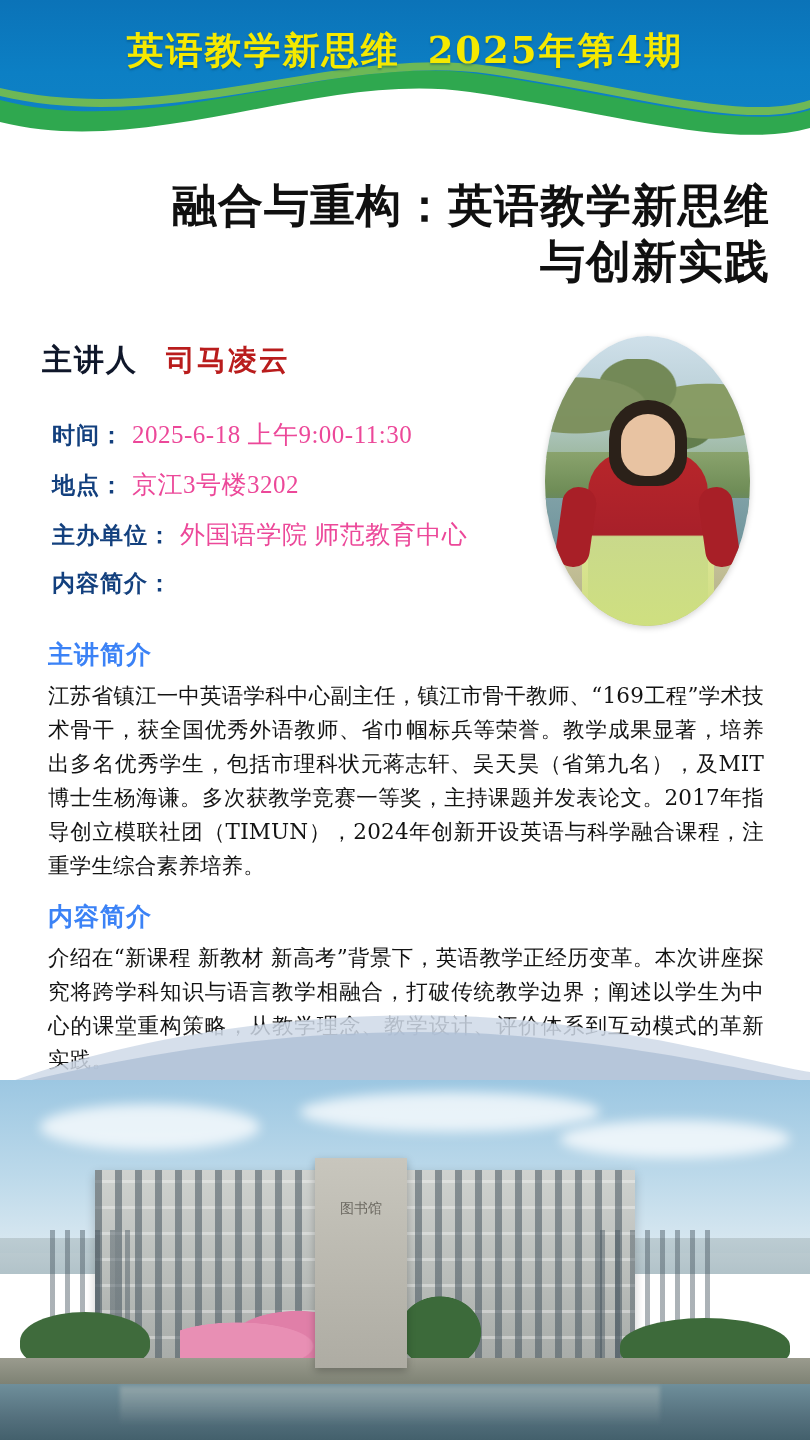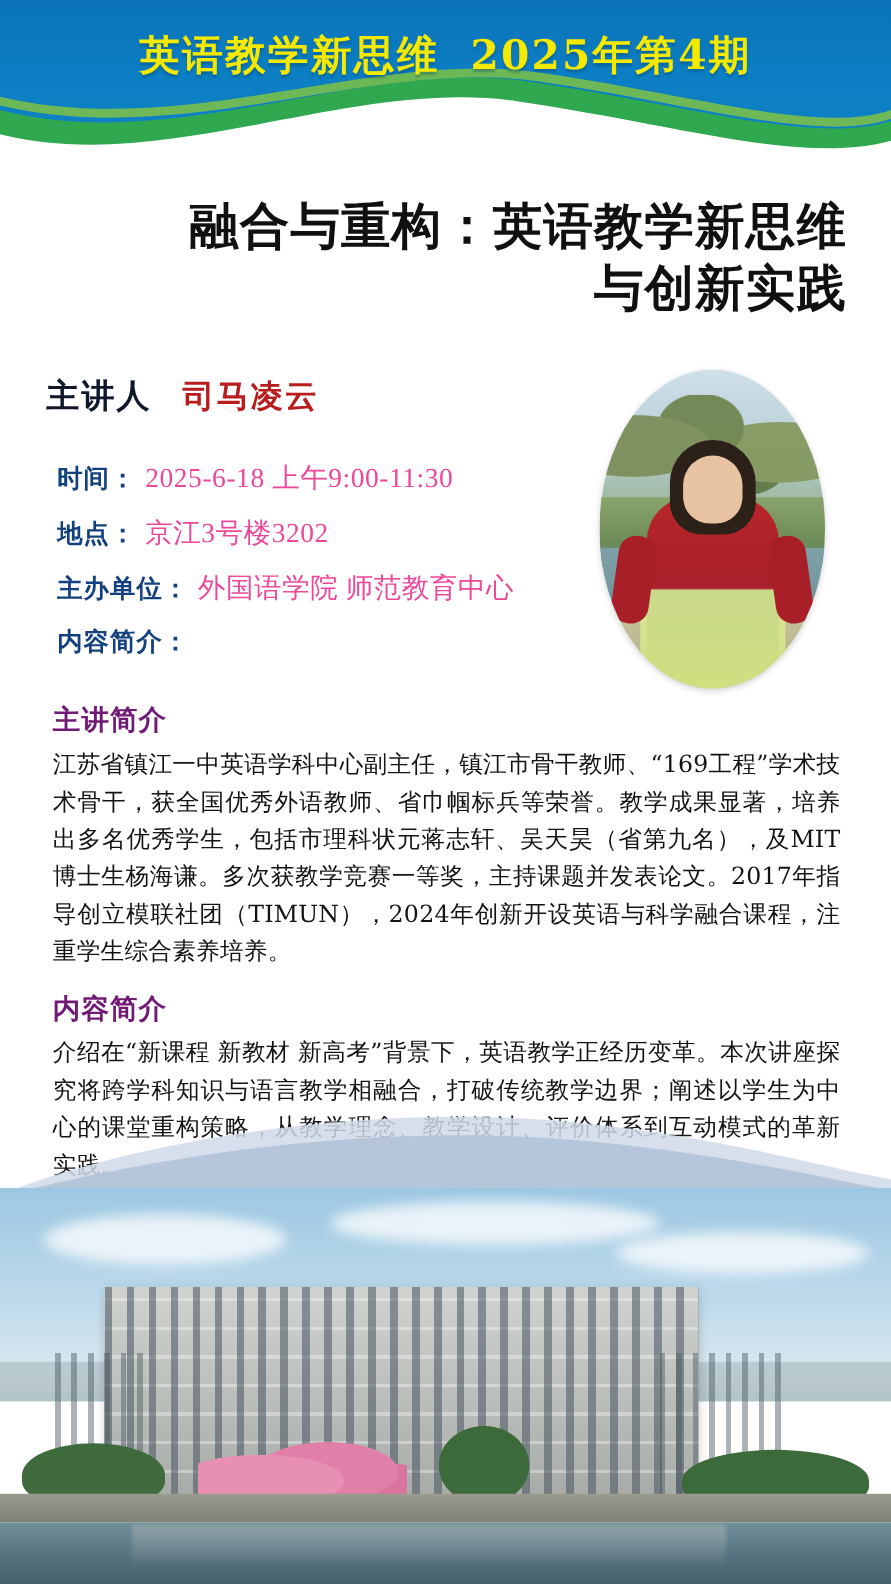--- a/index.html
+++ b/index.html
@@ -124,21 +124,21 @@
     transform:translateX(-50%);
     background:linear-gradient(180deg,#dfe89a 0%,#cfdd82 100%);
     border-radius:18px 18px 10px 10px;}
 
   
   .section{
     position:absolute;left:48px;width:716px;
   }
   .section-title{
     font-family:"DejaVu Serif", serif;
-    font-weight:bold;font-size:25px;color:#701a75;letter-spacing:1px;
+    font-weight:bold;font-size:25px;color:#3b82f6;letter-spacing:1px;
     margin-bottom:8px;
   }
   .section-body{
     font-family:"DejaVu Serif", serif;
     font-size:21.5px;line-height:34px;color:#131313;
     text-align:justify;letter-spacing:.2px;
   }
   #sec-speaker{top:638px;}
   #sec-content{top:900px;}
 
@@ -294,20 +294,23 @@
 
   <div class="bottom">
     <div class="bt-sky"></div>
     <div class="bt-cloud bt-c1"></div>
     <div class="bt-cloud bt-c2"></div>
     <div class="bt-cloud bt-c3"></div>
     <div class="bt-far"></div>
     <div class="bt-building"></div>
     <div class="bt-wing-l"></div>
     <div class="bt-wing-r"></div>
+    <div class="bt-core">
+      <div class="bt-core-txt">图书馆</div>
+    </div>
     <div class="bt-tree"></div>
     <div class="bt-shrub bt-s1"></div>
     <div class="bt-shrub bt-s2"></div>
     <div class="bt-blossom"></div>
     <div class="bt-wall"></div>
     <div class="bt-water"></div>
     <div class="bt-refl"></div>
   </div>
 
 </div>

